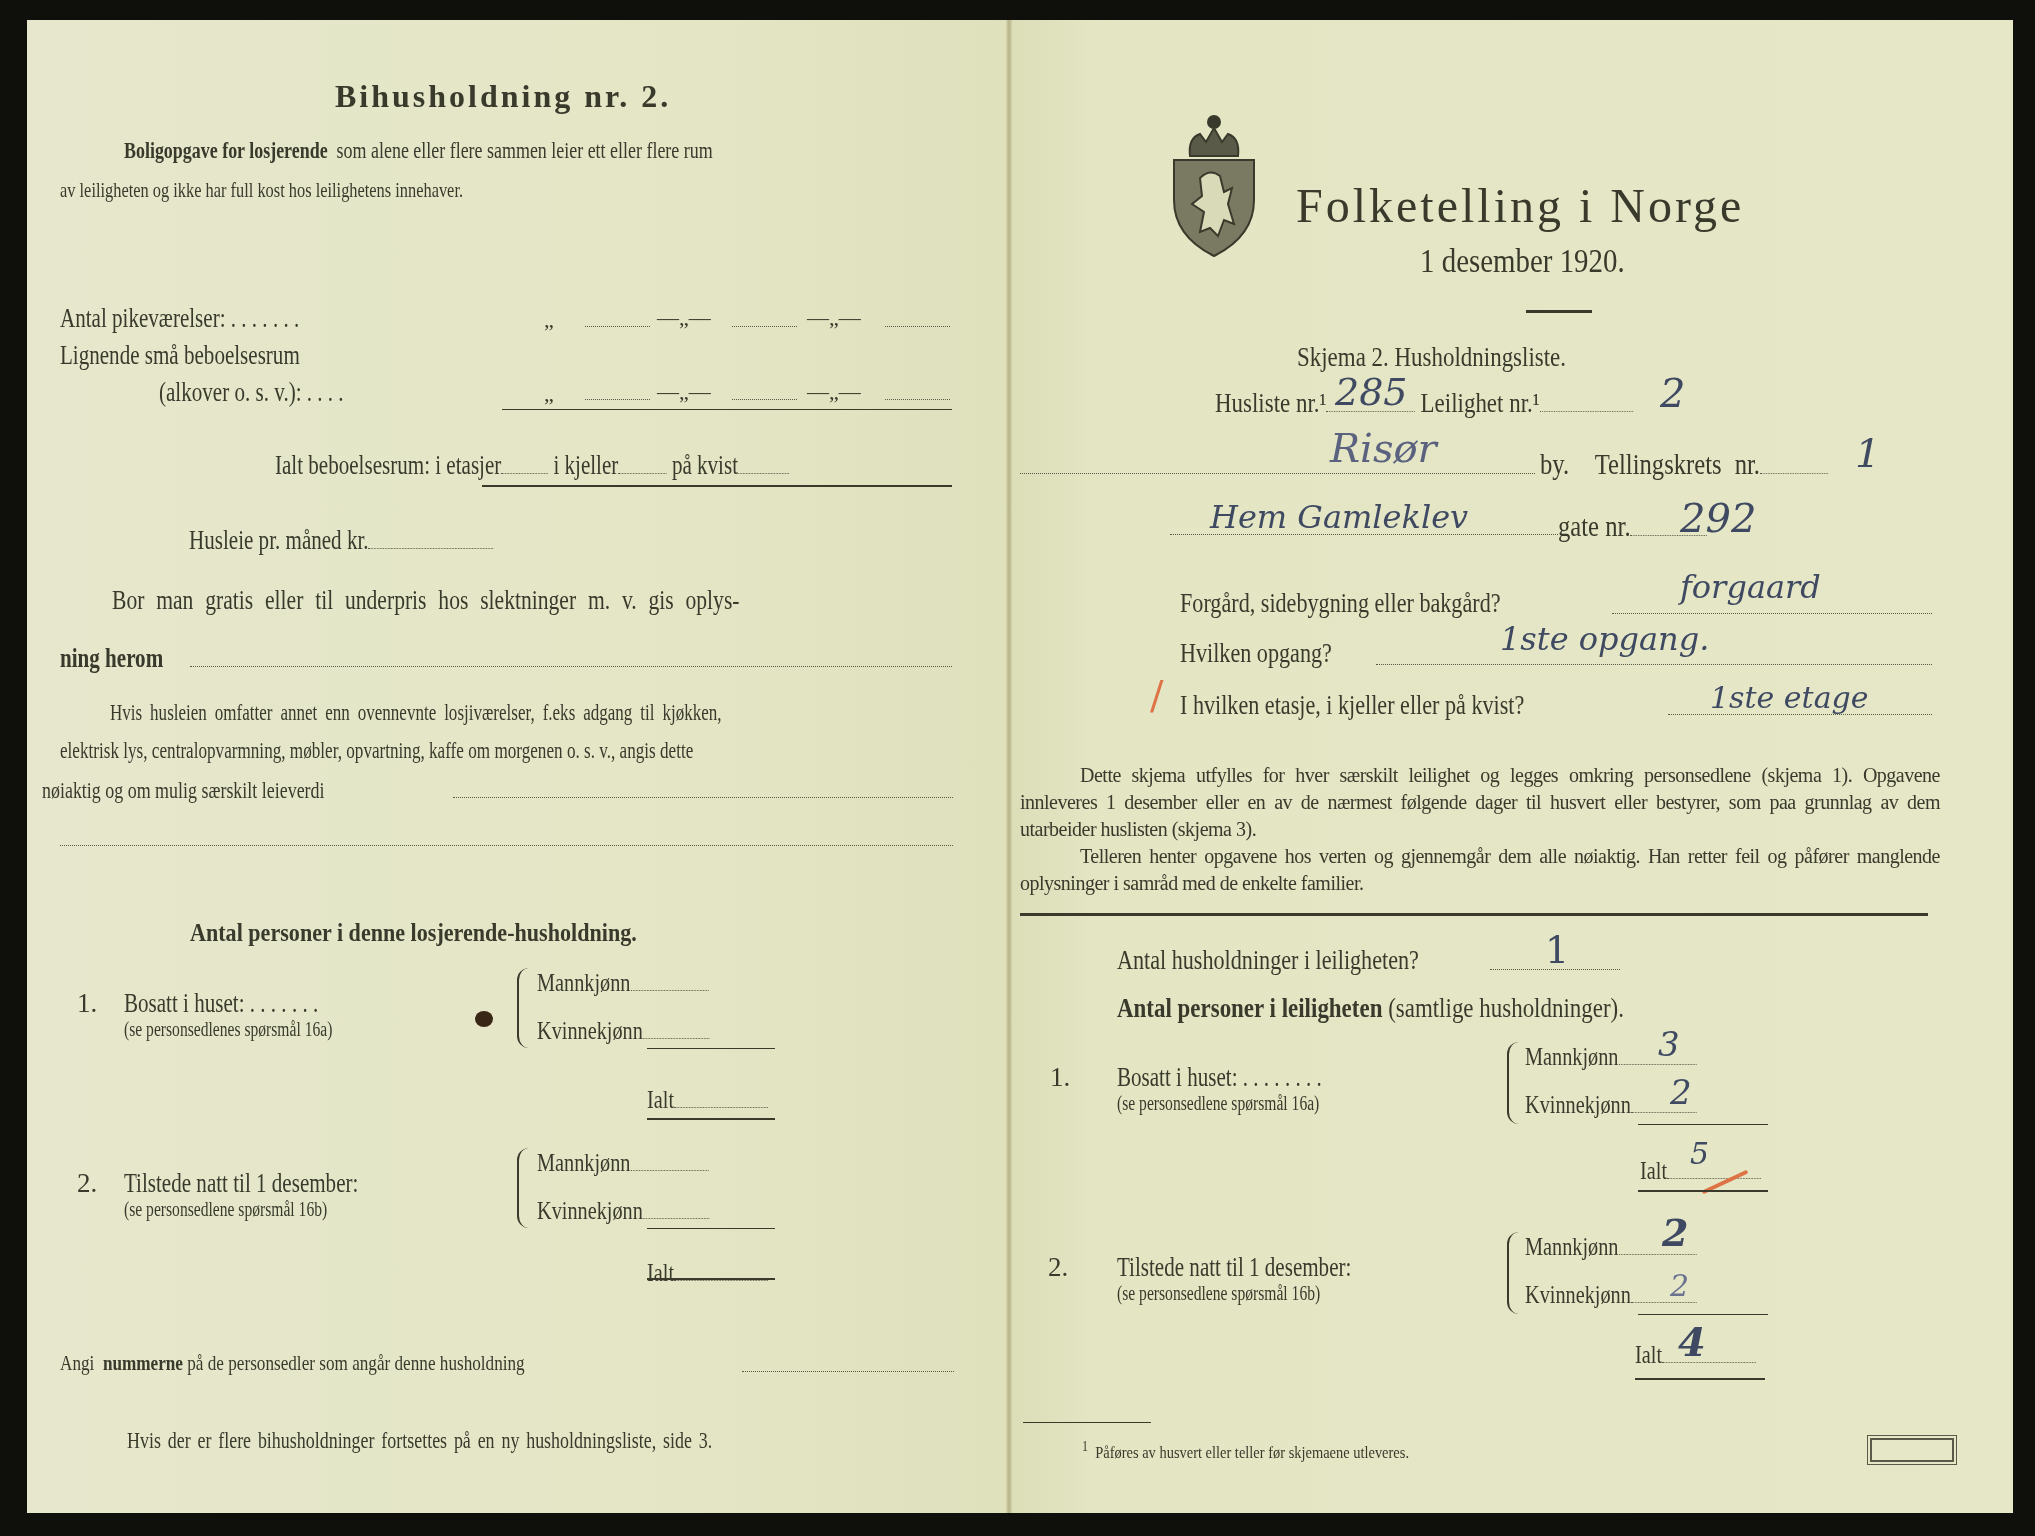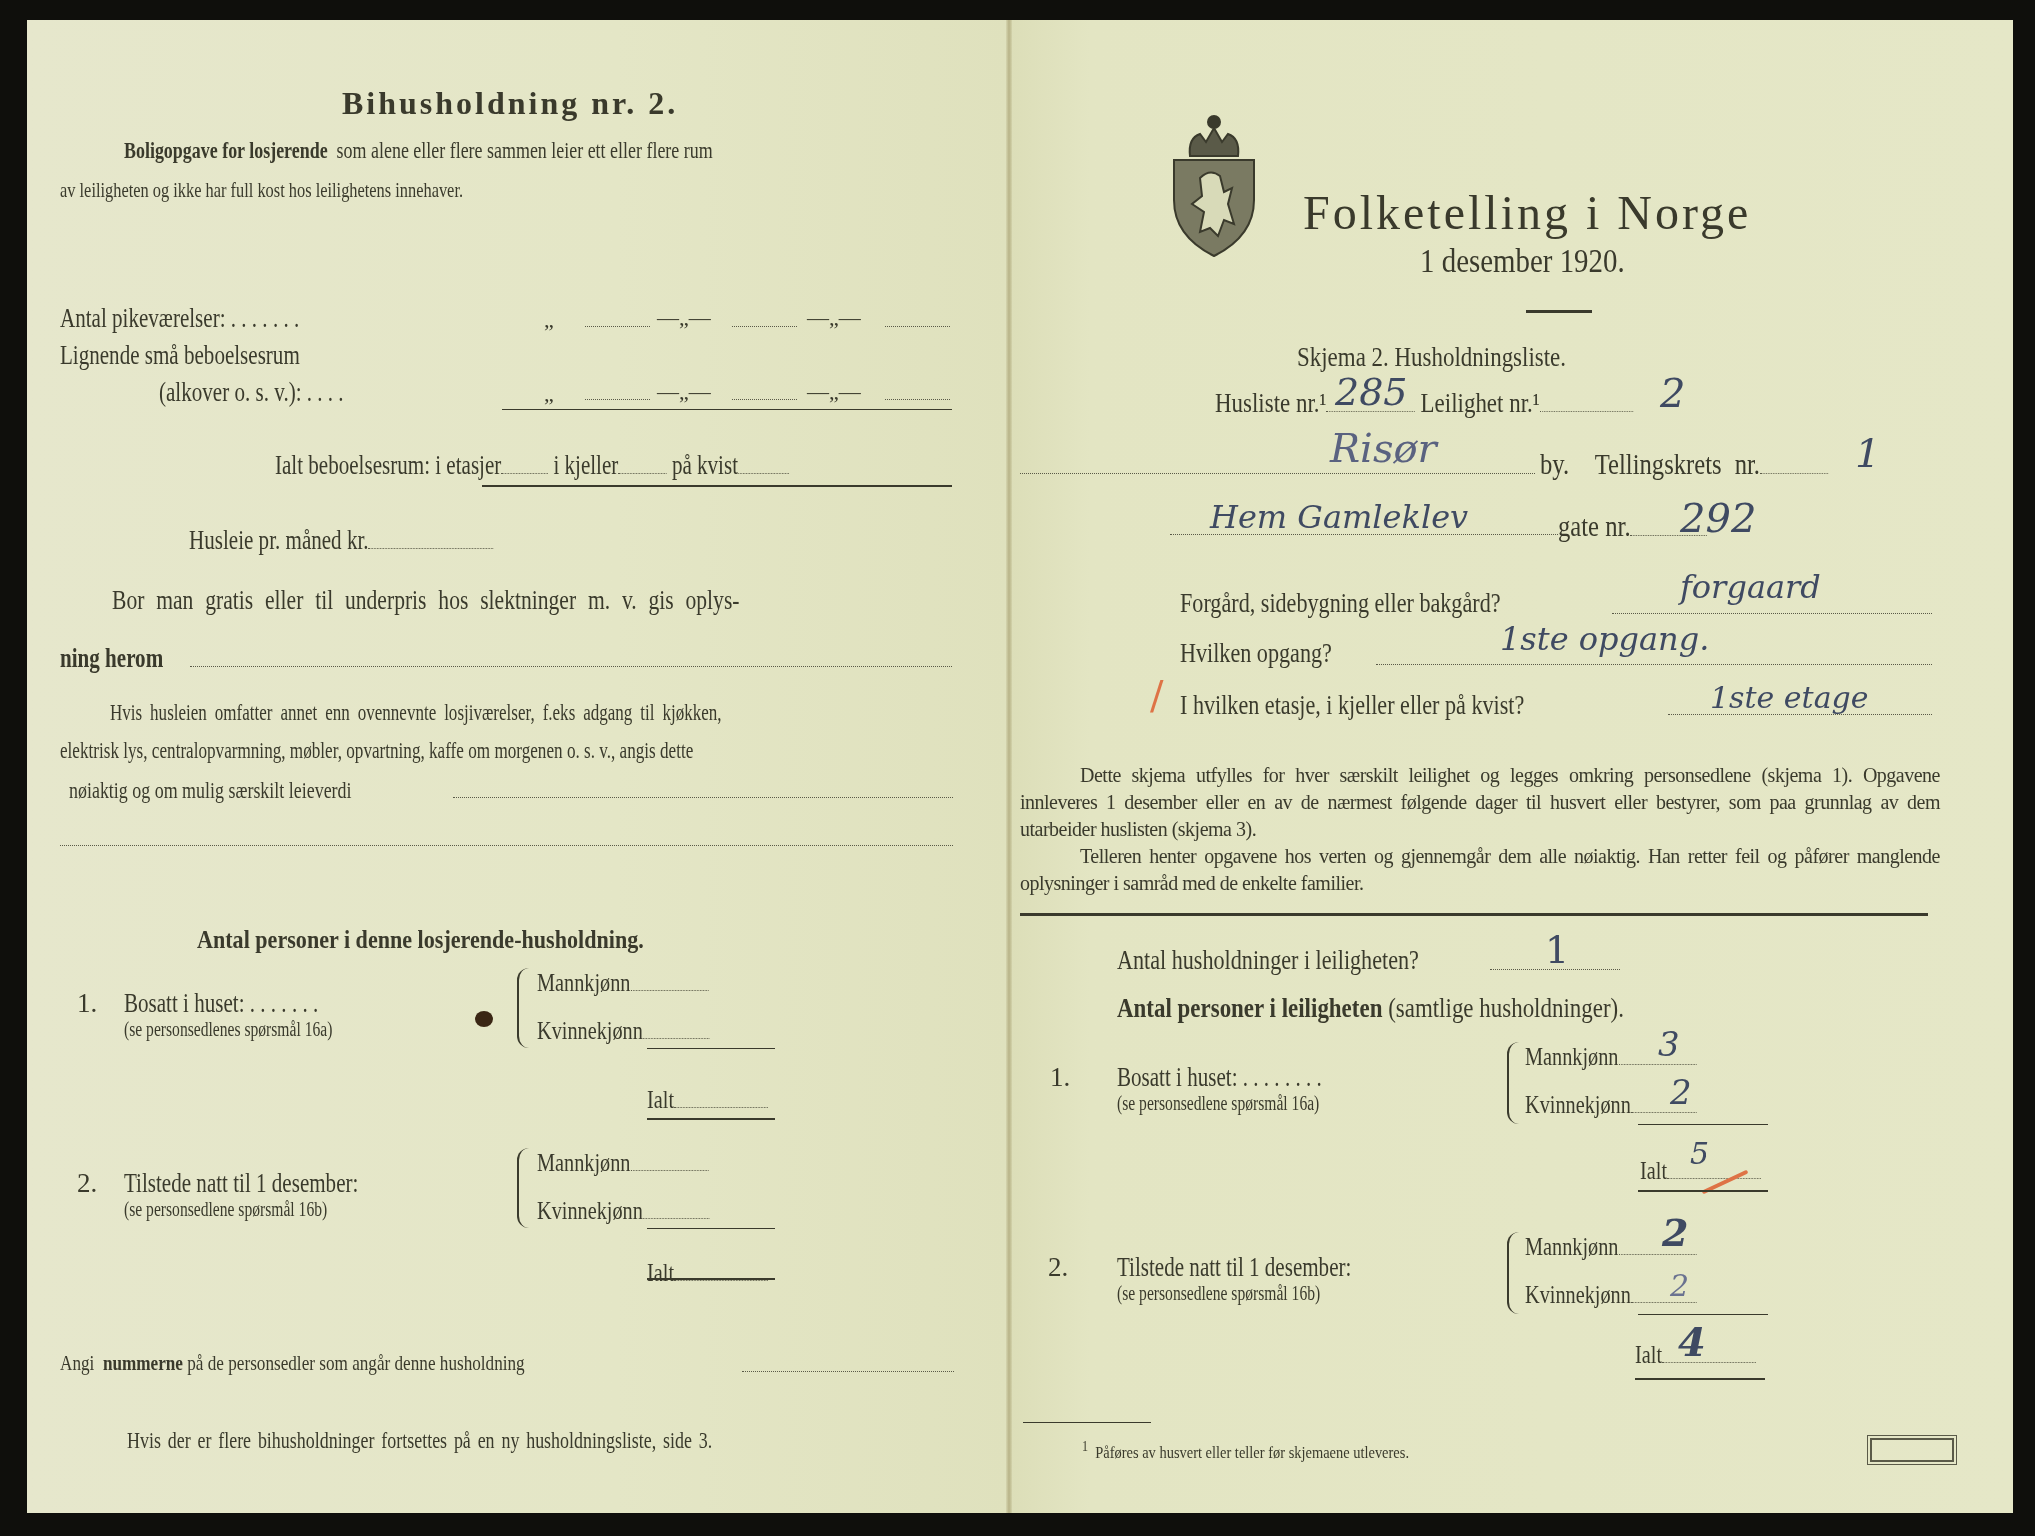--- a/index.html
+++ b/index.html
@@ -12,21 +12,21 @@
                background:linear-gradient(90deg,#dcdeb8 0%,#e3e5c3 8%,#e5e7c7 100%); }
   .fold { position:absolute; left:1006px; top:20px; width:6px; height:1493px;
           background:linear-gradient(90deg,rgba(160,150,100,0.15),rgba(150,140,90,0.55),rgba(160,150,100,0.15)); }
   .abs { position:absolute; white-space:nowrap; }
   .cond { display:inline-block; transform:scaleX(0.78); transform-origin:left center; }
   .dots { display:inline-block; border-bottom:1px dotted #5a5a48; height:1px; vertical-align:baseline; }
   .rule { position:absolute; background:#3a3a2c; }
   .hand { font-family:"DejaVu Serif", serif; font-style:italic; color:#3f4a62; position:absolute; white-space:nowrap; }
   .red { color:#de7346; }
   .brace { position:absolute; border-left:2px solid #3a3a2c; border-radius:14px 0 0 14px; width:10px; }
-  h1, h2 { margin:15px; font-weight:bold;font-family:Liberation Serif, serif; }
+  h1, h2 { margin:8px; font-weight:bold;font-family:Liberation Serif, serif; }
 </style>
 </head>
 <body>
 
 <div class="page left">
 
   <h1 class="abs" style="left:300px; top:50px; font-size:32px; letter-spacing:3px;">Bihusholdning nr. 2.</h1>
 
   <div class="abs" style="left:97px; top:118px; font-size:23px;">
     <span class="cond"><b>Boligopgave for losjerende</b>&nbsp; <span>som alene eller flere sammen leier ett eller flere rum</span></span>
@@ -80,21 +80,21 @@
     <span class="cond">ning herom</span>
   </div>
   <div class="abs dots" style="left:163px; top:645px; width:762px;"></div>
 
   <div class="abs" style="left:33px; top:718px; font-size:23px;">
     <span class="cond" style="transform:scaleX(0.745);">elektrisk lys, centralopvarmning, møbler, opvartning, kaffe om morgenen o. s. v., angis dette</span>
   </div>
   <div class="abs" style="left:83px; top:680px; font-size:23px;">
     <span class="cond" style="transform:scaleX(0.74); word-spacing:5px;">Hvis husleien omfatter annet enn ovennevnte losjiværelser, f.eks adgang til kjøkken,</span>
   </div>
-  <div class="abs" style="left:42px; top:758px; font-size:23px;text-align:center;">
+  <div class="abs" style="left:15px; top:758px; font-size:23px;text-align:center;">
     <span class="cond">nøiaktig og om mulig særskilt leieverdi</span>
   </div>
   <div class="abs dots" style="left:426px; top:776px; width:500px;"></div>
   <div class="abs dots" style="left:33px; top:824px; width:893px;"></div>
 
   <h2 class="abs" style="left:155px; top:890px; font-size:26px;">
     <span class="cond" style="transform:scaleX(0.85);">Antal personer i denne losjerende-husholdning.</span>
   </h2>
 
   <div class="abs" style="left:50px; top:968px; font-size:27px;">1.</div>

